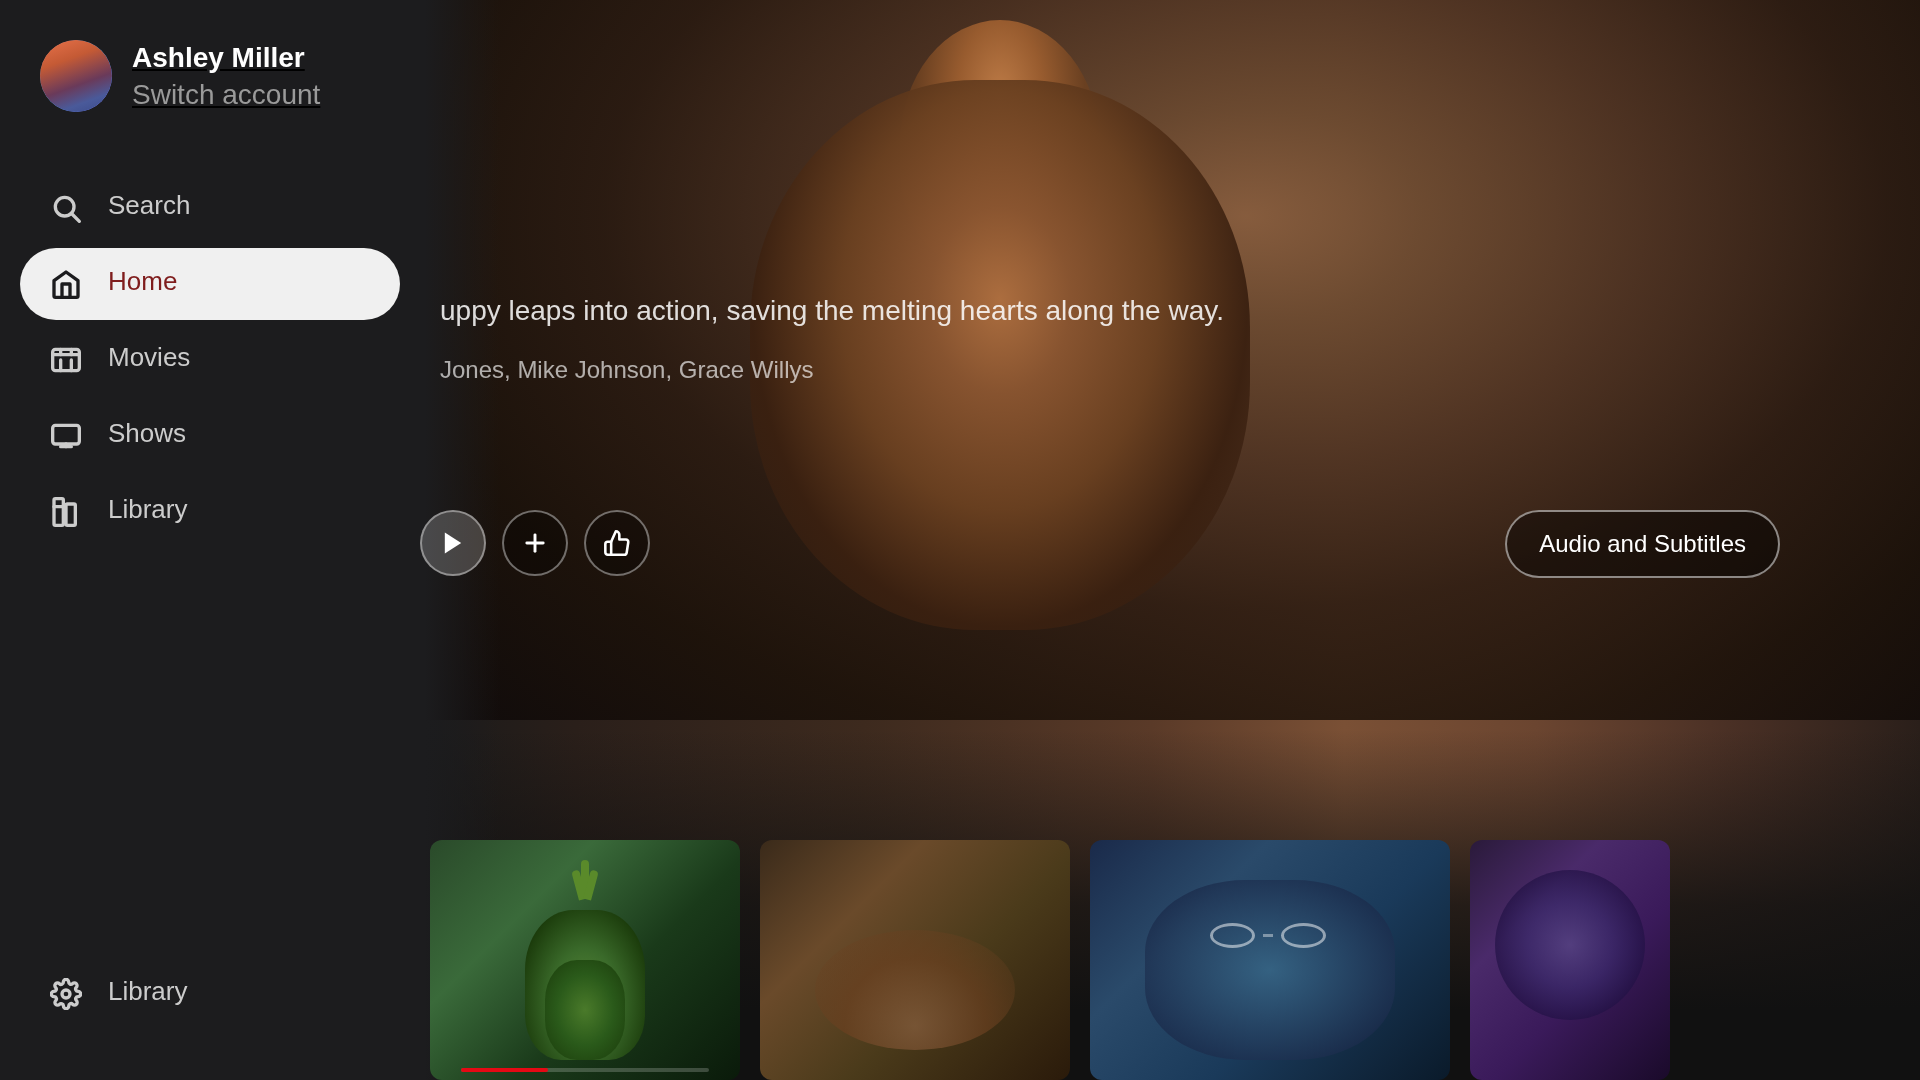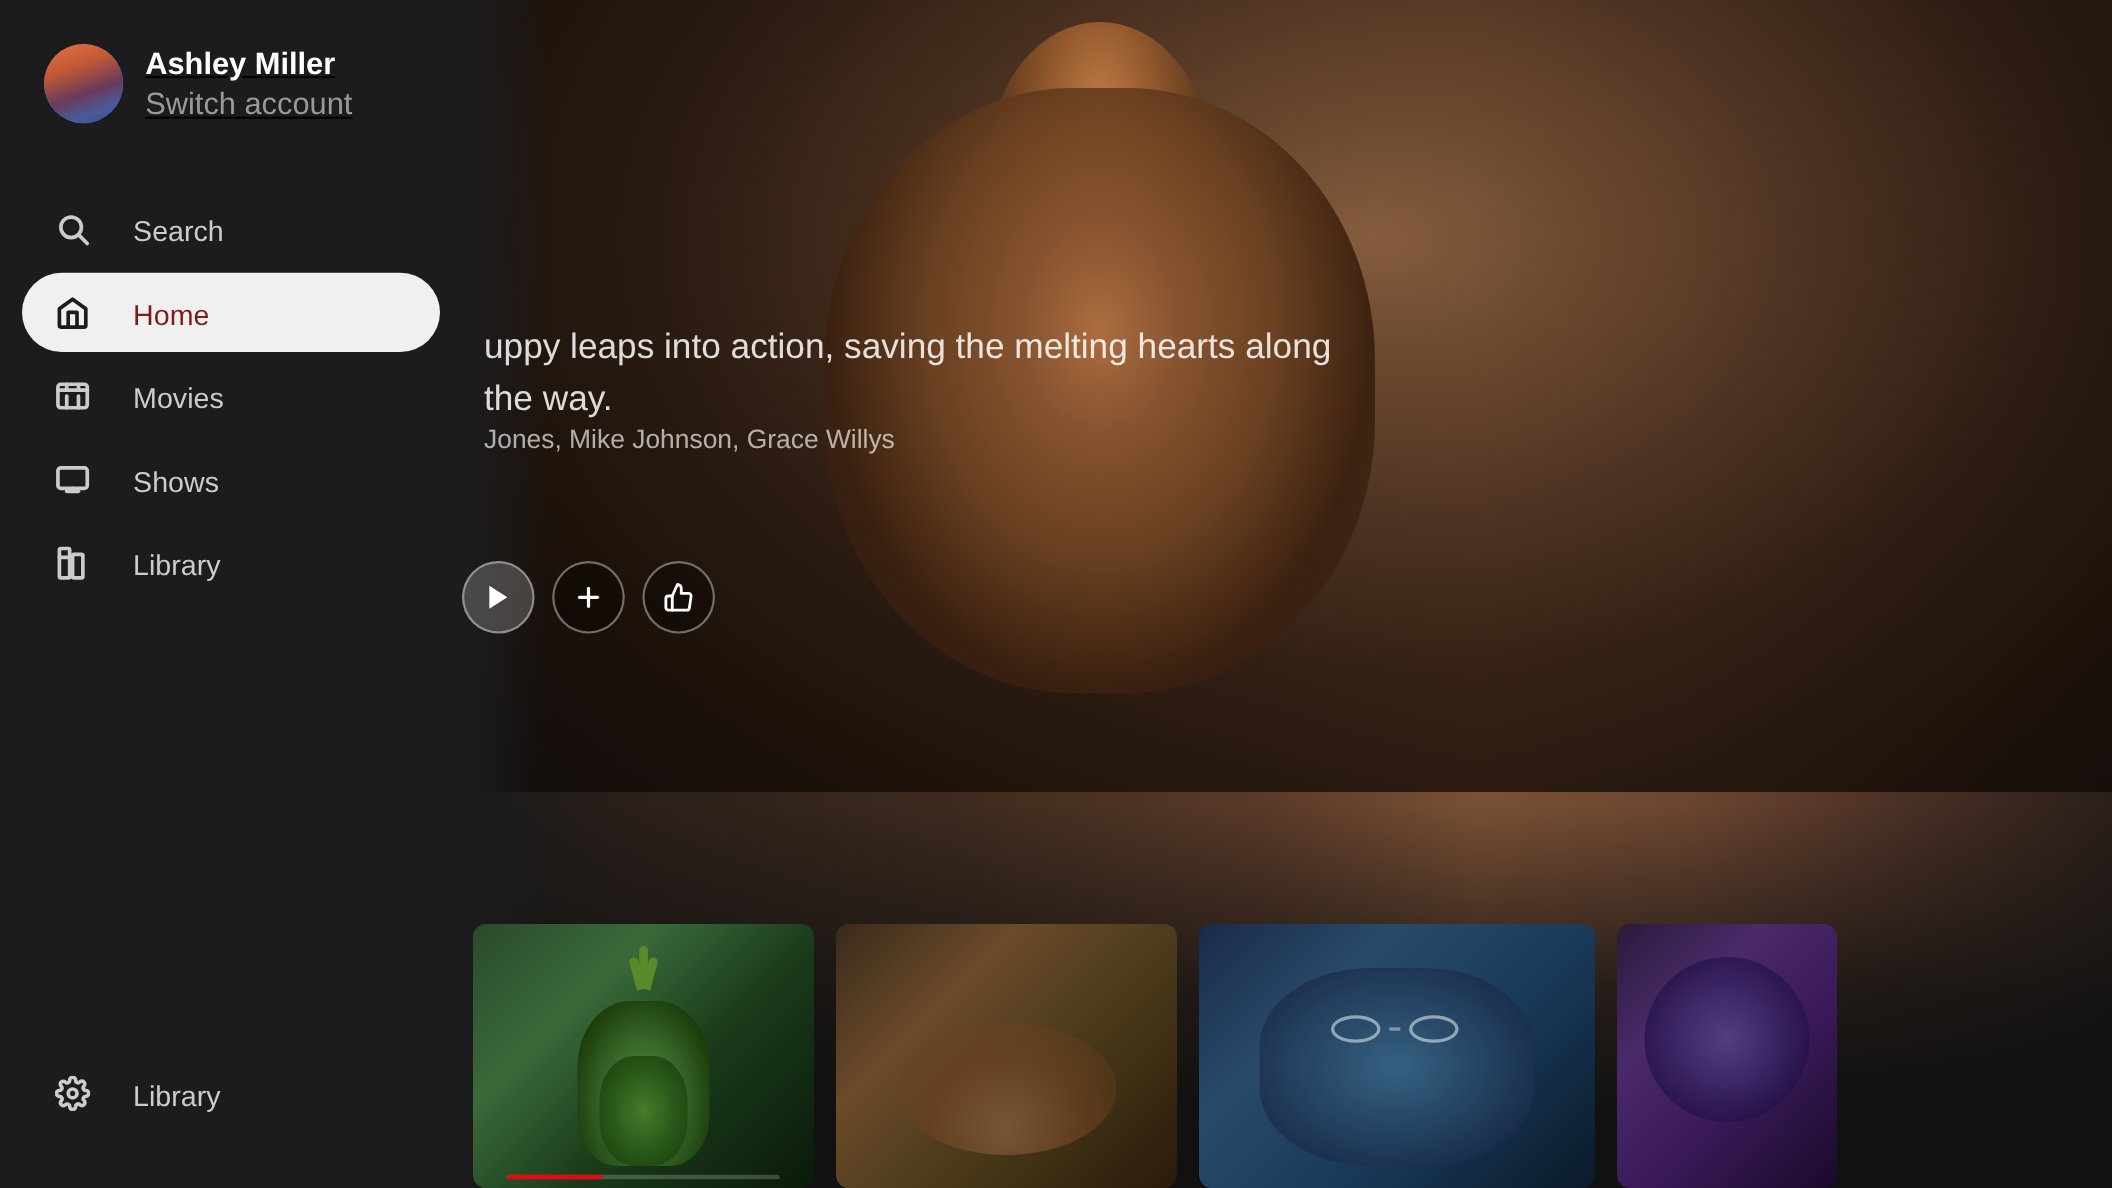--- a/index.html
+++ b/index.html
@@ -159,22 +159,22 @@
     .nav-section {
       display: flex;
       flex-direction: column;
       padding: 20px 20px;
       gap: 4px;
       flex: 1;
     }
 
     .nav-item {
       display: flex;
-      align-items: flex-end;
-      gap: 37px;
+      align-items: flex-start;
+      gap: 24px;
       padding: 18px 28px;
       border-radius: 50px;
       cursor: pointer;
       color: #cccccc;
       font-size: 26px;
       font-weight: 400;
       transition: background 0.2s;
     }
 
     .nav-item.active {
@@ -218,23 +218,24 @@
     
     .hero-text {
       position: absolute;
       top: 290px;
       left: 20px;
       width: 800px;
     }
 
     .hero-description {
       color: rgba(255,255,255,0.85);
-      font-size: 32px;
+      font-size: 28px;
       font-weight: 400;
       line-height: 1.5;
+      margin-bottom: 24px;
     }
 
     .hero-cast {
       color: rgba(255,255,255,0.65);
       font-size: 24px;
       font-weight: 400;
       margin-bottom: 64px;
     }
 
     
@@ -487,20 +488,23 @@
     </div>
 
     <div class="action-btn">
       <svg width="28" height="28" viewBox="0 0 24 24" fill="none" stroke="white" stroke-width="2.2" stroke-linecap="round" stroke-linejoin="round">
         <path d="M14 9V5a3 3 0 00-3-3l-4 9v11h11.28a2 2 0 002-1.7l1.38-9a2 2 0 00-2-2.3H14z"></path>
         <path d="M7 22H4a2 2 0 01-2-2v-7a2 2 0 012-2h3"></path>
       </svg>
     </div>
   </div>
 
+  <div class="audio-subtitles-btn">
+    <span>Audio and Subtitles</span>
+  </div>
 
   <div class="thumbnail-row">
 
     <div class="thumbnail thumbnail-1">
       <div class="creature-silhouette"></div>
       <div style="position:absolute;bottom:20px;left:50%;transform:translateX(-50%);width:80px;height:100px;background:radial-gradient(ellipse at 50% 50%, #4a7a2a 0%, #2a5a1a 50%, #1a3a0a 100%);border-radius:40%;"></div>
 
       <div style="position:absolute;top:30px;left:50%;transform:translateX(-50%);width:60px;height:80px;">
         <div style="position:absolute;top:0;left:20px;width:8px;height:30px;background:#5a8a2a;transform:rotate(-15deg);border-radius:4px 4px 0 0;"></div>
         <div style="position:absolute;top:-10px;left:26px;width:8px;height:35px;background:#5a8a2a;border-radius:4px 4px 0 0;"></div>

